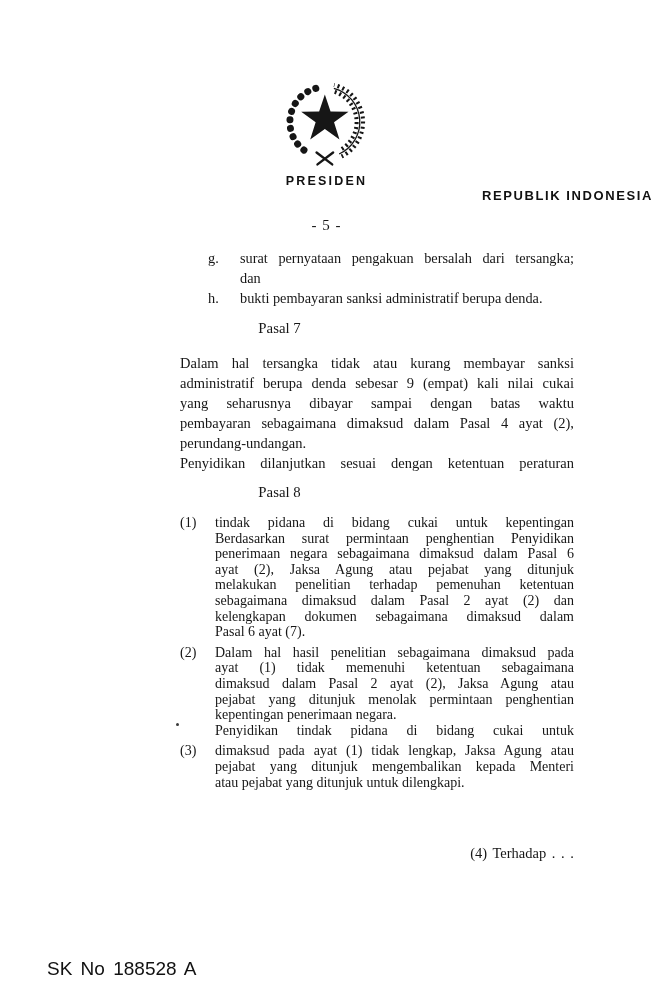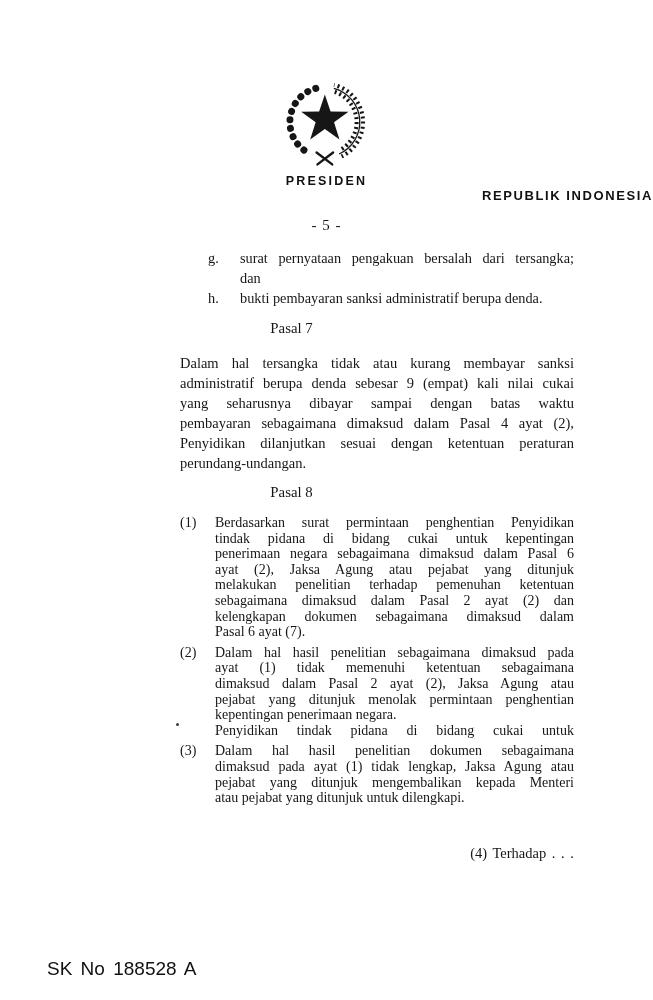--- a/index.html
+++ b/index.html
@@ -57,21 +57,21 @@
   
   .jl {
     line-height: 20px;
     text-align: justify;
     text-align-last: justify;
   }
   .jl.last { text-align: right; text-align-last: left; }
   
   .pasal-heading {
     position: absolute;
-    left: 12px;
+    left: 0;
     width: 559px;
     text-align: center;
     font-size: 14.8px;
   }
   .h-p7 { top: 320px; }
   .h-p8 { top: 484px; }
   
   .para7 {
     position: absolute;
     left: 180px; top: 353px;
@@ -157,52 +157,51 @@
       <div class="jl last">bukti pembayaran sanksi administratif berupa denda.</div>
     </div>
   </div>
 
   <div class="pasal-heading h-p7">Pasal 7</div>
   <div class="para7">
     <div class="jl">Dalam hal tersangka tidak atau kurang membayar sanksi</div>
     <div class="jl">administratif berupa denda sebesar 9 (empat) kali nilai cukai</div>
     <div class="jl">yang seharusnya dibayar sampai dengan batas waktu</div>
     <div class="jl">pembayaran sebagaimana dimaksud dalam Pasal 4 ayat (2),</div>
+    <div class="jl last">perundang-undangan.</div>
     <div class="jl">Penyidikan dilanjutkan sesuai dengan ketentuan peraturan</div>
-    <div class="jl last">perundang-undangan.</div>
   </div>
 
   <div class="pasal-heading h-p8">Pasal 8</div>
   <div class="num-items">
 
     <div class="nitem">
       <span class="lbl">(1)</span>
+      <div class="jl">tindak pidana di bidang cukai untuk kepentingan</div>
       <div class="jl">Berdasarkan surat permintaan penghentian Penyidikan</div>
-      <div class="jl">tindak pidana di bidang cukai untuk kepentingan</div>
       <div class="jl">penerimaan negara sebagaimana dimaksud dalam Pasal 6</div>
       <div class="jl">ayat (2), Jaksa Agung atau pejabat yang ditunjuk</div>
       <div class="jl">melakukan penelitian terhadap pemenuhan ketentuan</div>
       <div class="jl">sebagaimana dimaksud dalam Pasal 2 ayat (2) dan</div>
       <div class="jl">kelengkapan dokumen sebagaimana dimaksud dalam</div>
       <div class="jl last">Pasal 6 ayat (7).</div>
     </div>
 
     <div class="nitem">
       <span class="lbl">(2)</span>
       <div class="jl">Dalam hal hasil penelitian sebagaimana dimaksud pada</div>
       <div class="jl">ayat (1) tidak memenuhi ketentuan sebagaimana</div>
       <div class="jl">dimaksud dalam Pasal 2 ayat (2), Jaksa Agung atau</div>
       <div class="jl">pejabat yang ditunjuk menolak permintaan penghentian</div>
       <div class="jl last">kepentingan penerimaan negara.</div>
       <div class="jl">Penyidikan tindak pidana di bidang cukai untuk</div>
     </div>
 
     <div class="nitem">
       <span class="lbl">(3)</span>
-      <div class="jl">Dalam hal hasil penelitian dokumen sebagaimana</div>
       <div class="jl">dimaksud pada ayat (1) tidak lengkap, Jaksa Agung atau</div>
       <div class="jl">pejabat yang ditunjuk mengembalikan kepada Menteri</div>
       <div class="jl last">atau pejabat yang ditunjuk untuk dilengkapi.</div>
     </div>
 
   </div>
 
   <div class="catchword">(4)  Terhadap . . .</div>
 
   <div class="footer">SK No 188528 A</div>

